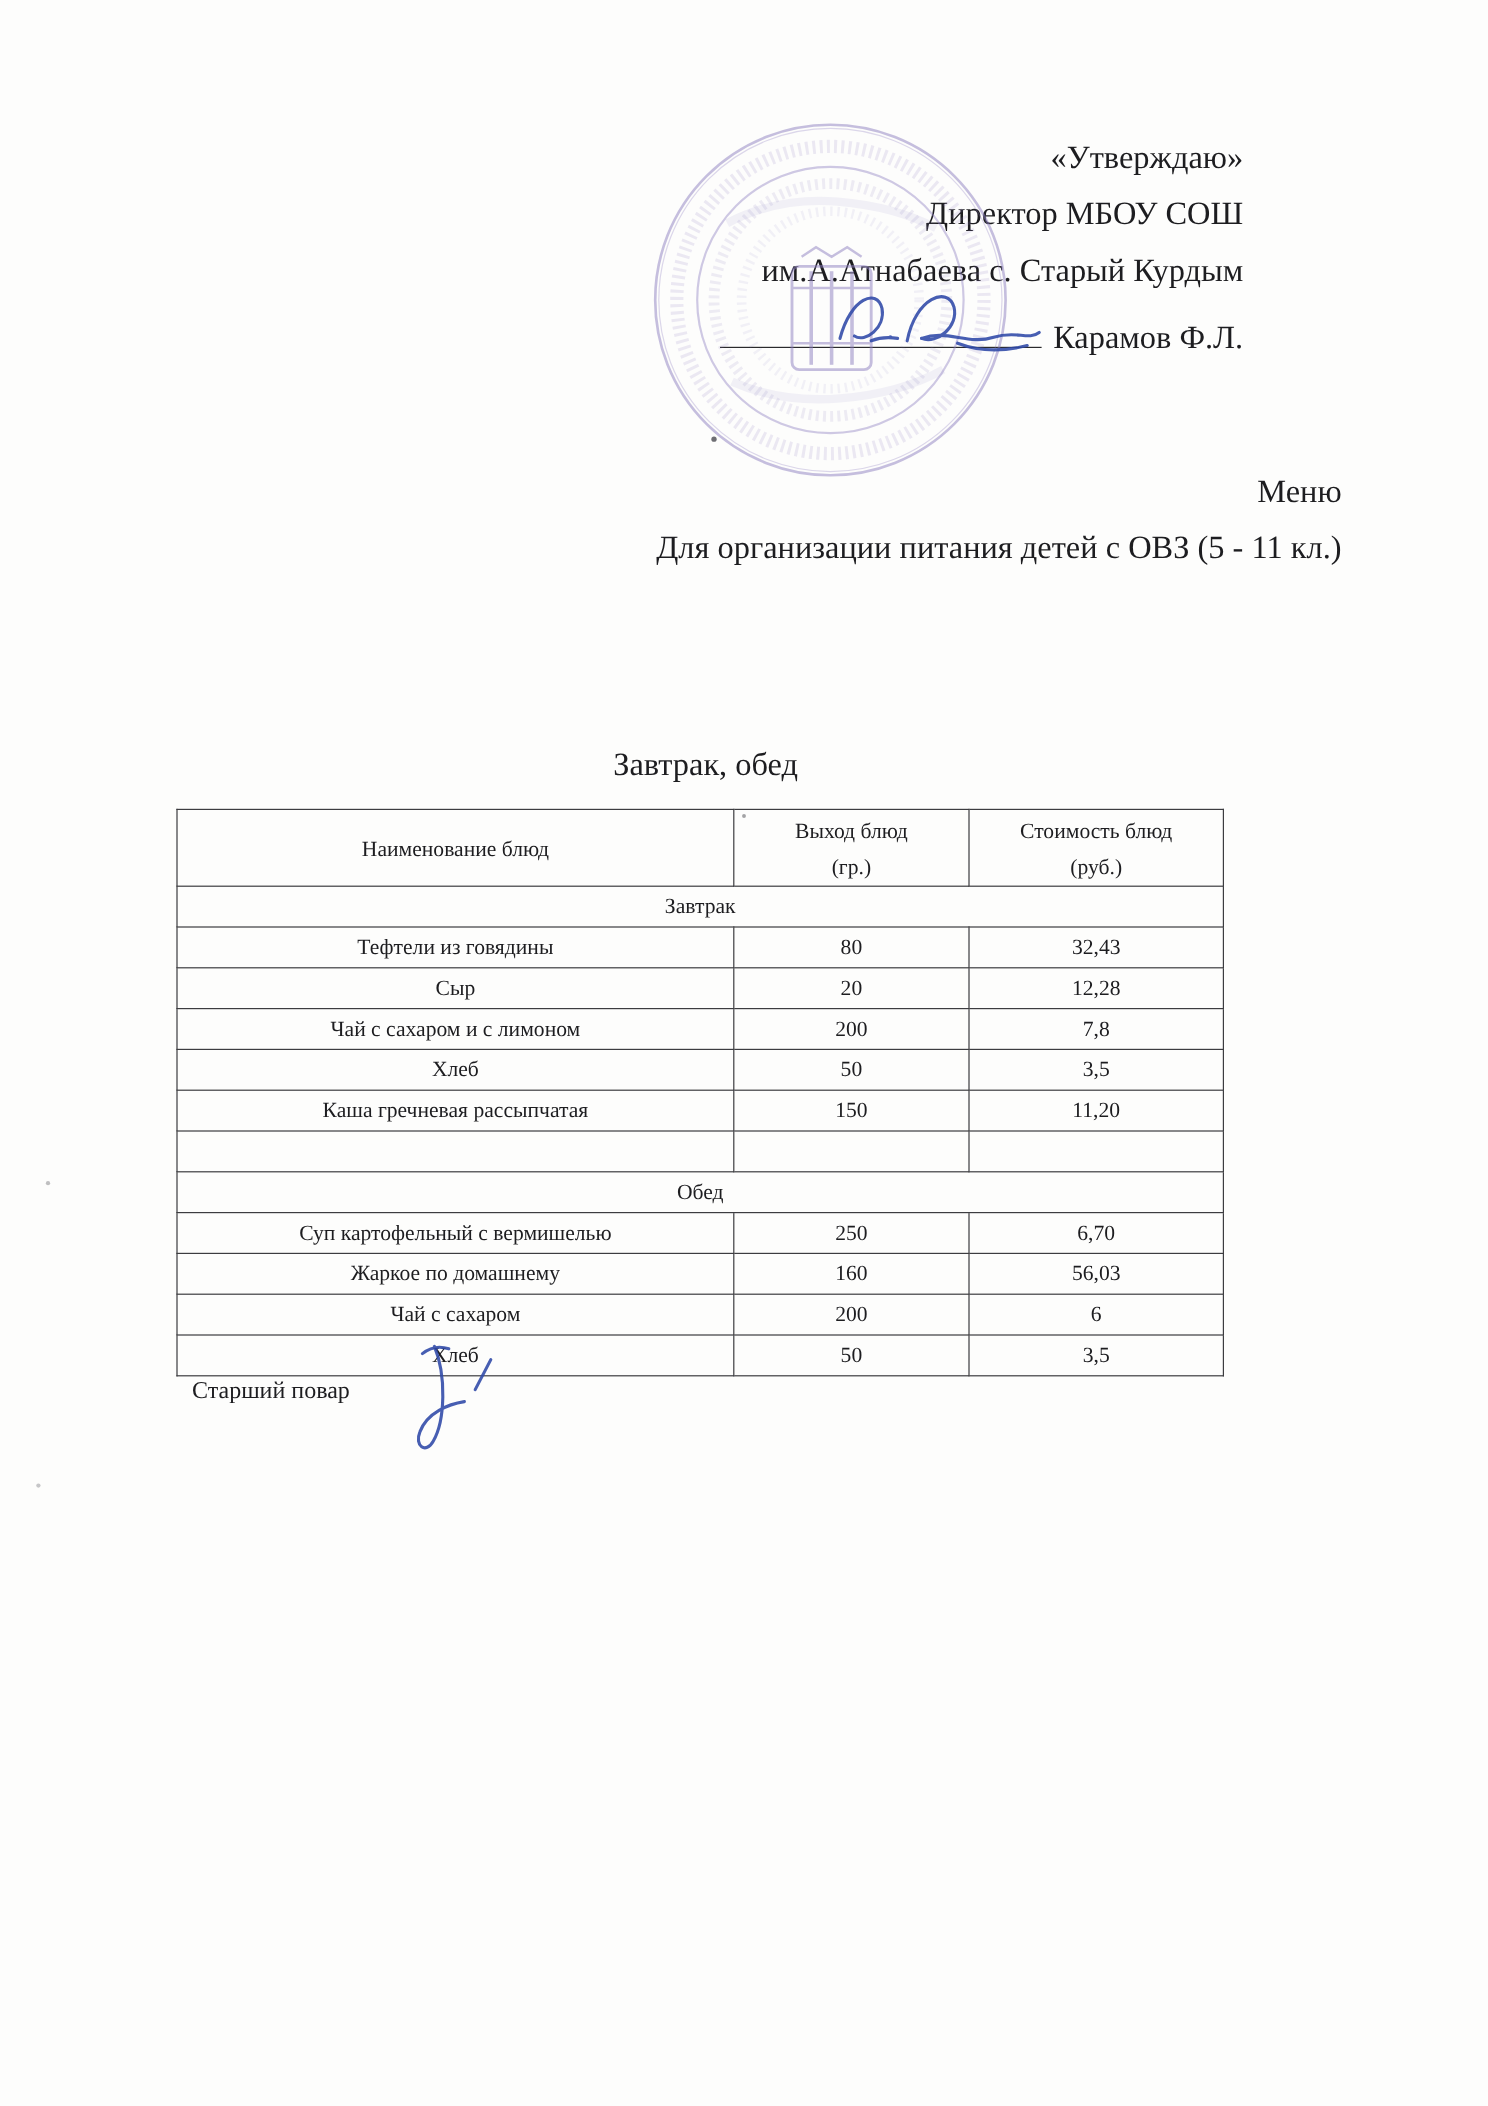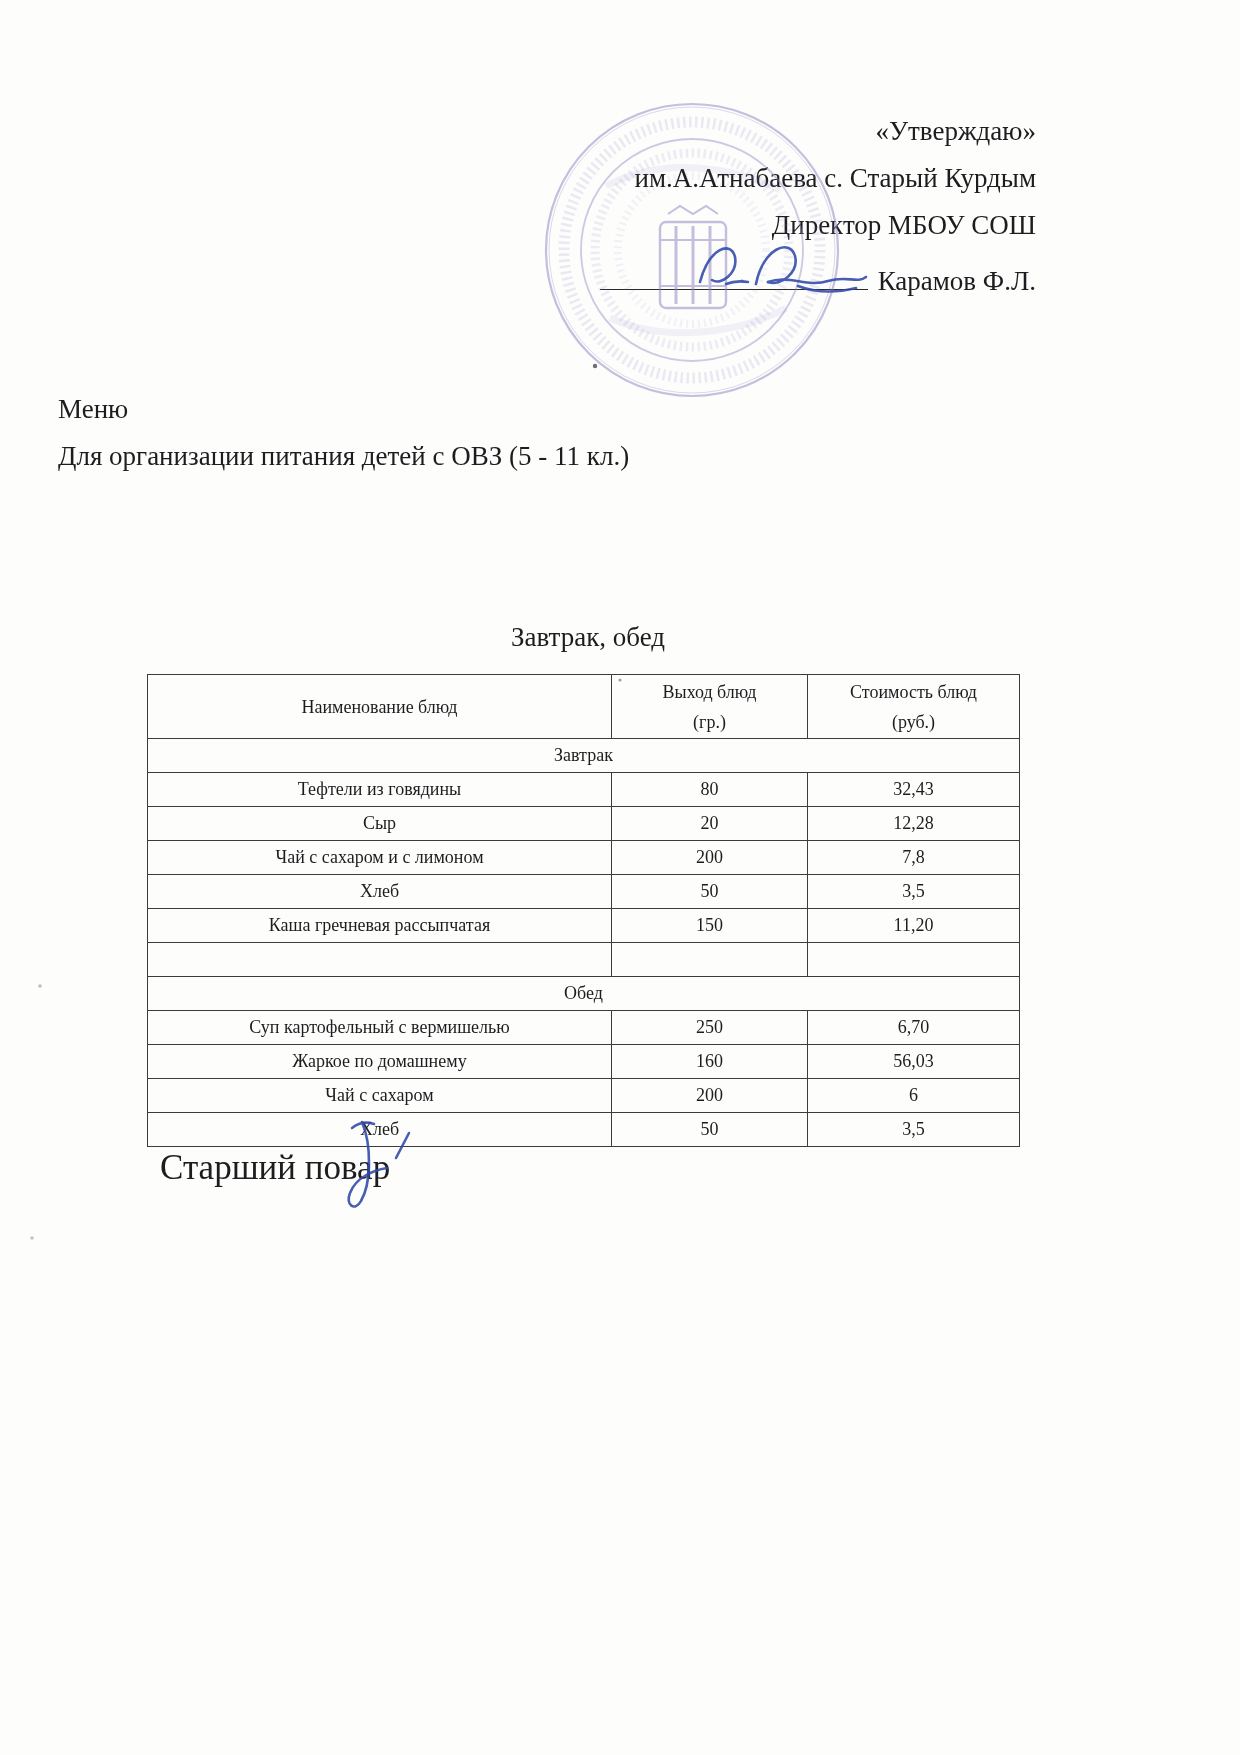--- a/index.html
+++ b/index.html
@@ -21,21 +21,21 @@
     text-align:right; font-size:27px; line-height:47px; white-space:nowrap;font-family:Liberation Serif, serif;
   }
   .approval .sig-row{ margin-top:9px; }
   .sign-line{
     display:inline-block; width:268px; height:22px;
     border-bottom:1.6px solid #2a2a2c; margin-right:10px;
   }
   
   .titles{
     position:absolute; left:58px; top:386px; width:1060px;
-    text-align:left; font-size:27px; line-height:47px;
+    text-align:right; font-size:27px; line-height:47px;
   }
   .table-caption{
     position:absolute; left:58px; top:622px; width:1060px;
     text-align:center; font-size:27px;
   }
   
   table.menu{
     position:absolute; left:147px; top:674px; width:872px;
     border-collapse:collapse; table-layout:fixed;
     font-size:18px; color:var(--text-ink);border-radius:18px;
@@ -45,37 +45,37 @@
     text-align:center; vertical-align:middle;
     padding:1px 6px; line-height:31px;
     font-weight:normal; overflow:hidden; white-space:nowrap;
   }
   table.menu th{ height:64px; }
   table.menu td{ height:34px; }
   td.section-cell{ font-weight:normal; }
   .hdr-line{ line-height:30px; }
   
   .footer-label{
-    position:absolute; left:160px; top:1148px; font-size:35px;
+    position:absolute; left:160px; top:1148px; font-size:20px;
   }
   
   svg.ink{
     position:absolute; left:0; top:0; width:1240px; height:1755px;
     pointer-events:none;
   }
 </style>
 </head>
 <body>
 
 <div class="page">
 
   <div class="approval">
     <div>«Утверждаю»</div>
+    <div>Директор МБОУ СОШ</div>
     <div>им.А.Атнабаева с. Старый Курдым</div>
-    <div>Директор МБОУ СОШ</div>
     <div class="sig-row">
       <span class="sign-line"></span><span>Карамов Ф.Л.</span>
     </div>
   </div>
 
   <div class="titles">
     <div>Меню</div>
     <div>Для организации питания детей с ОВЗ (5 - 11 кл.)</div>
   </div>
 

